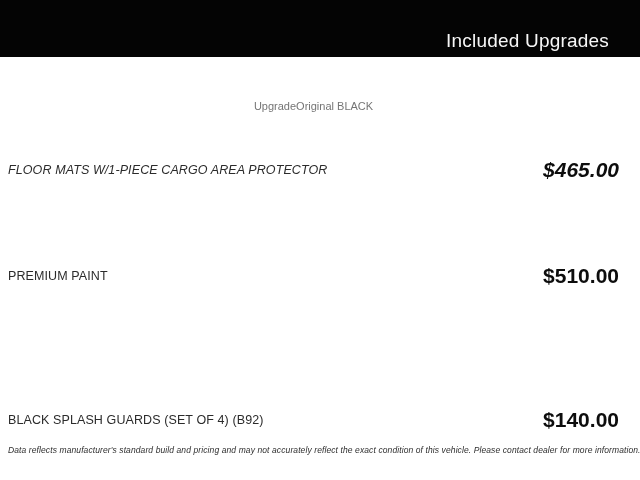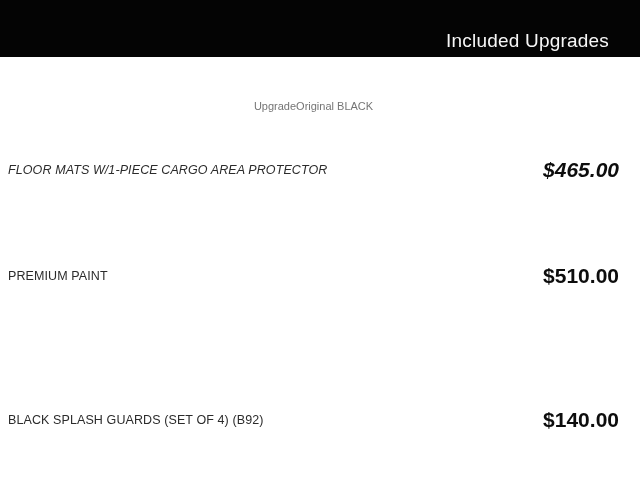--- a/index.html
+++ b/index.html
@@ -93,14 +93,15 @@
   <div class="row row-1">
     <span class="name">PREMIUM PAINT</span>
     <span class="price">$510.00</span>
   </div>
 
   <div class="row row-2">
     <span class="name">BLACK SPLASH GUARDS (SET OF 4) (B92)</span>
     <span class="price">$140.00</span>
   </div>
 
+  <div class="disclaimer">Data reflects manufacturer's standard build and pricing and may not accurately reflect the exact condition of this vehicle. Please contact dealer for more information.</div>
 
 </div>
 
 </body></html>

